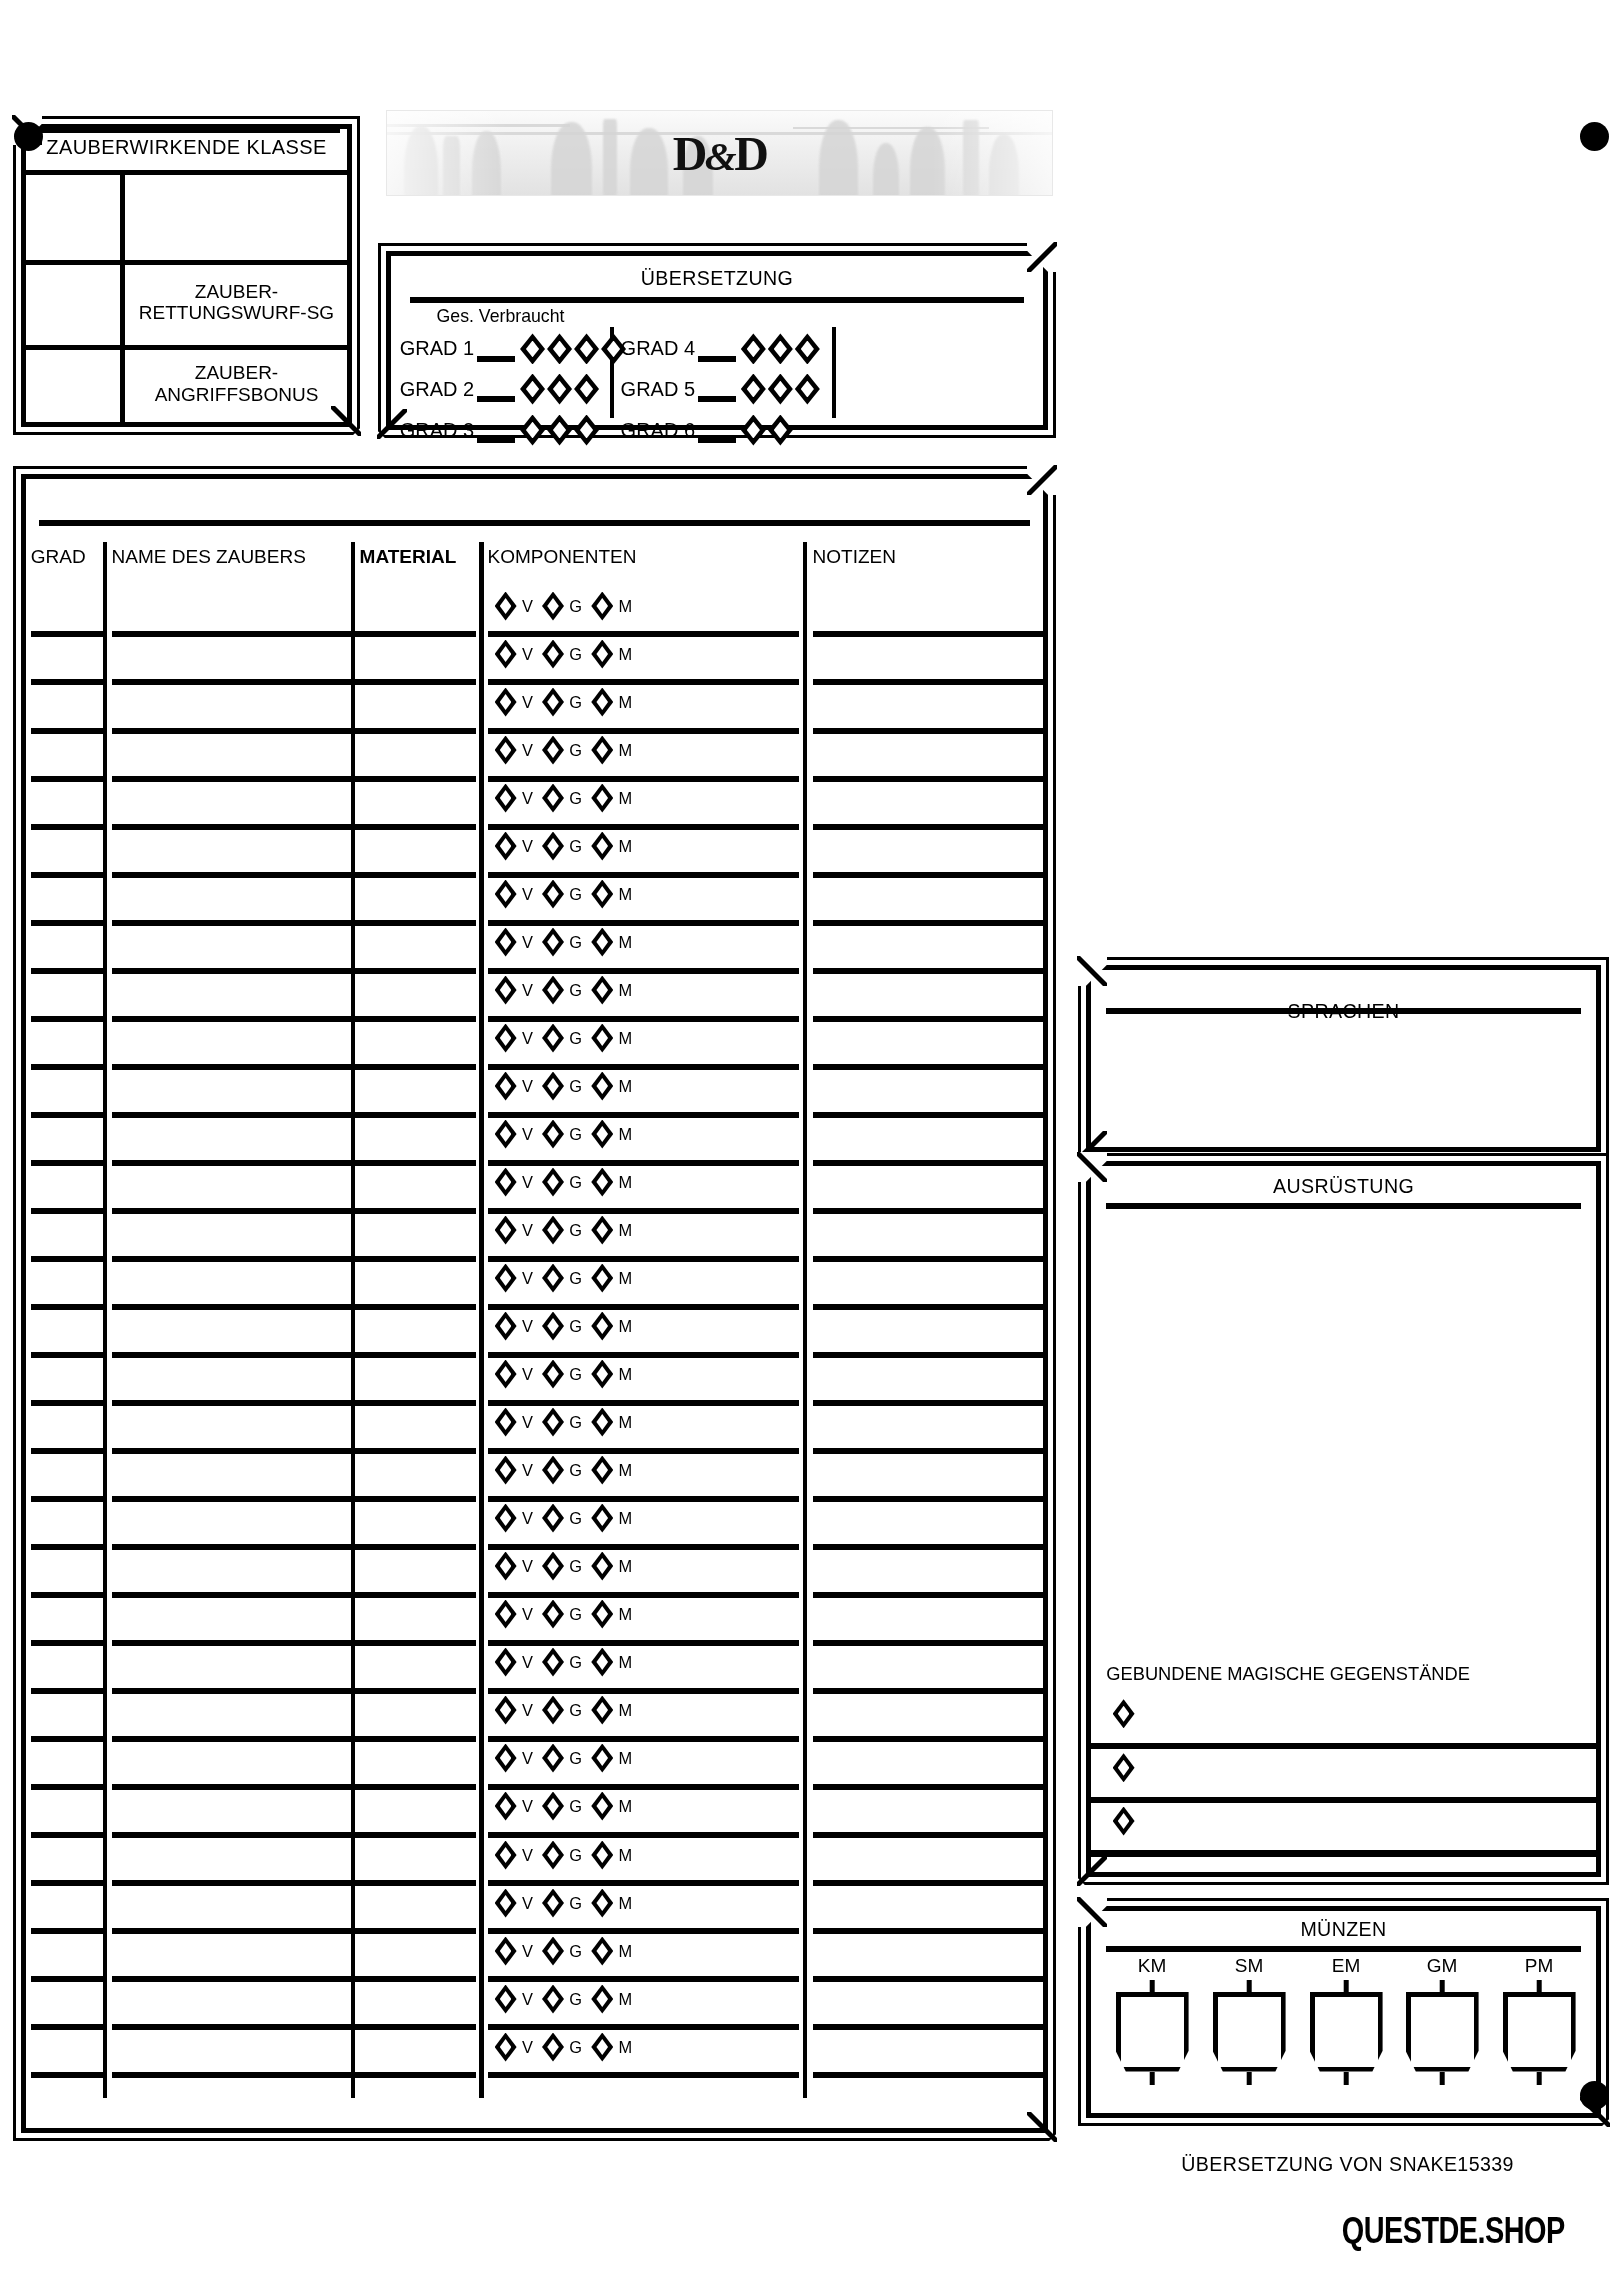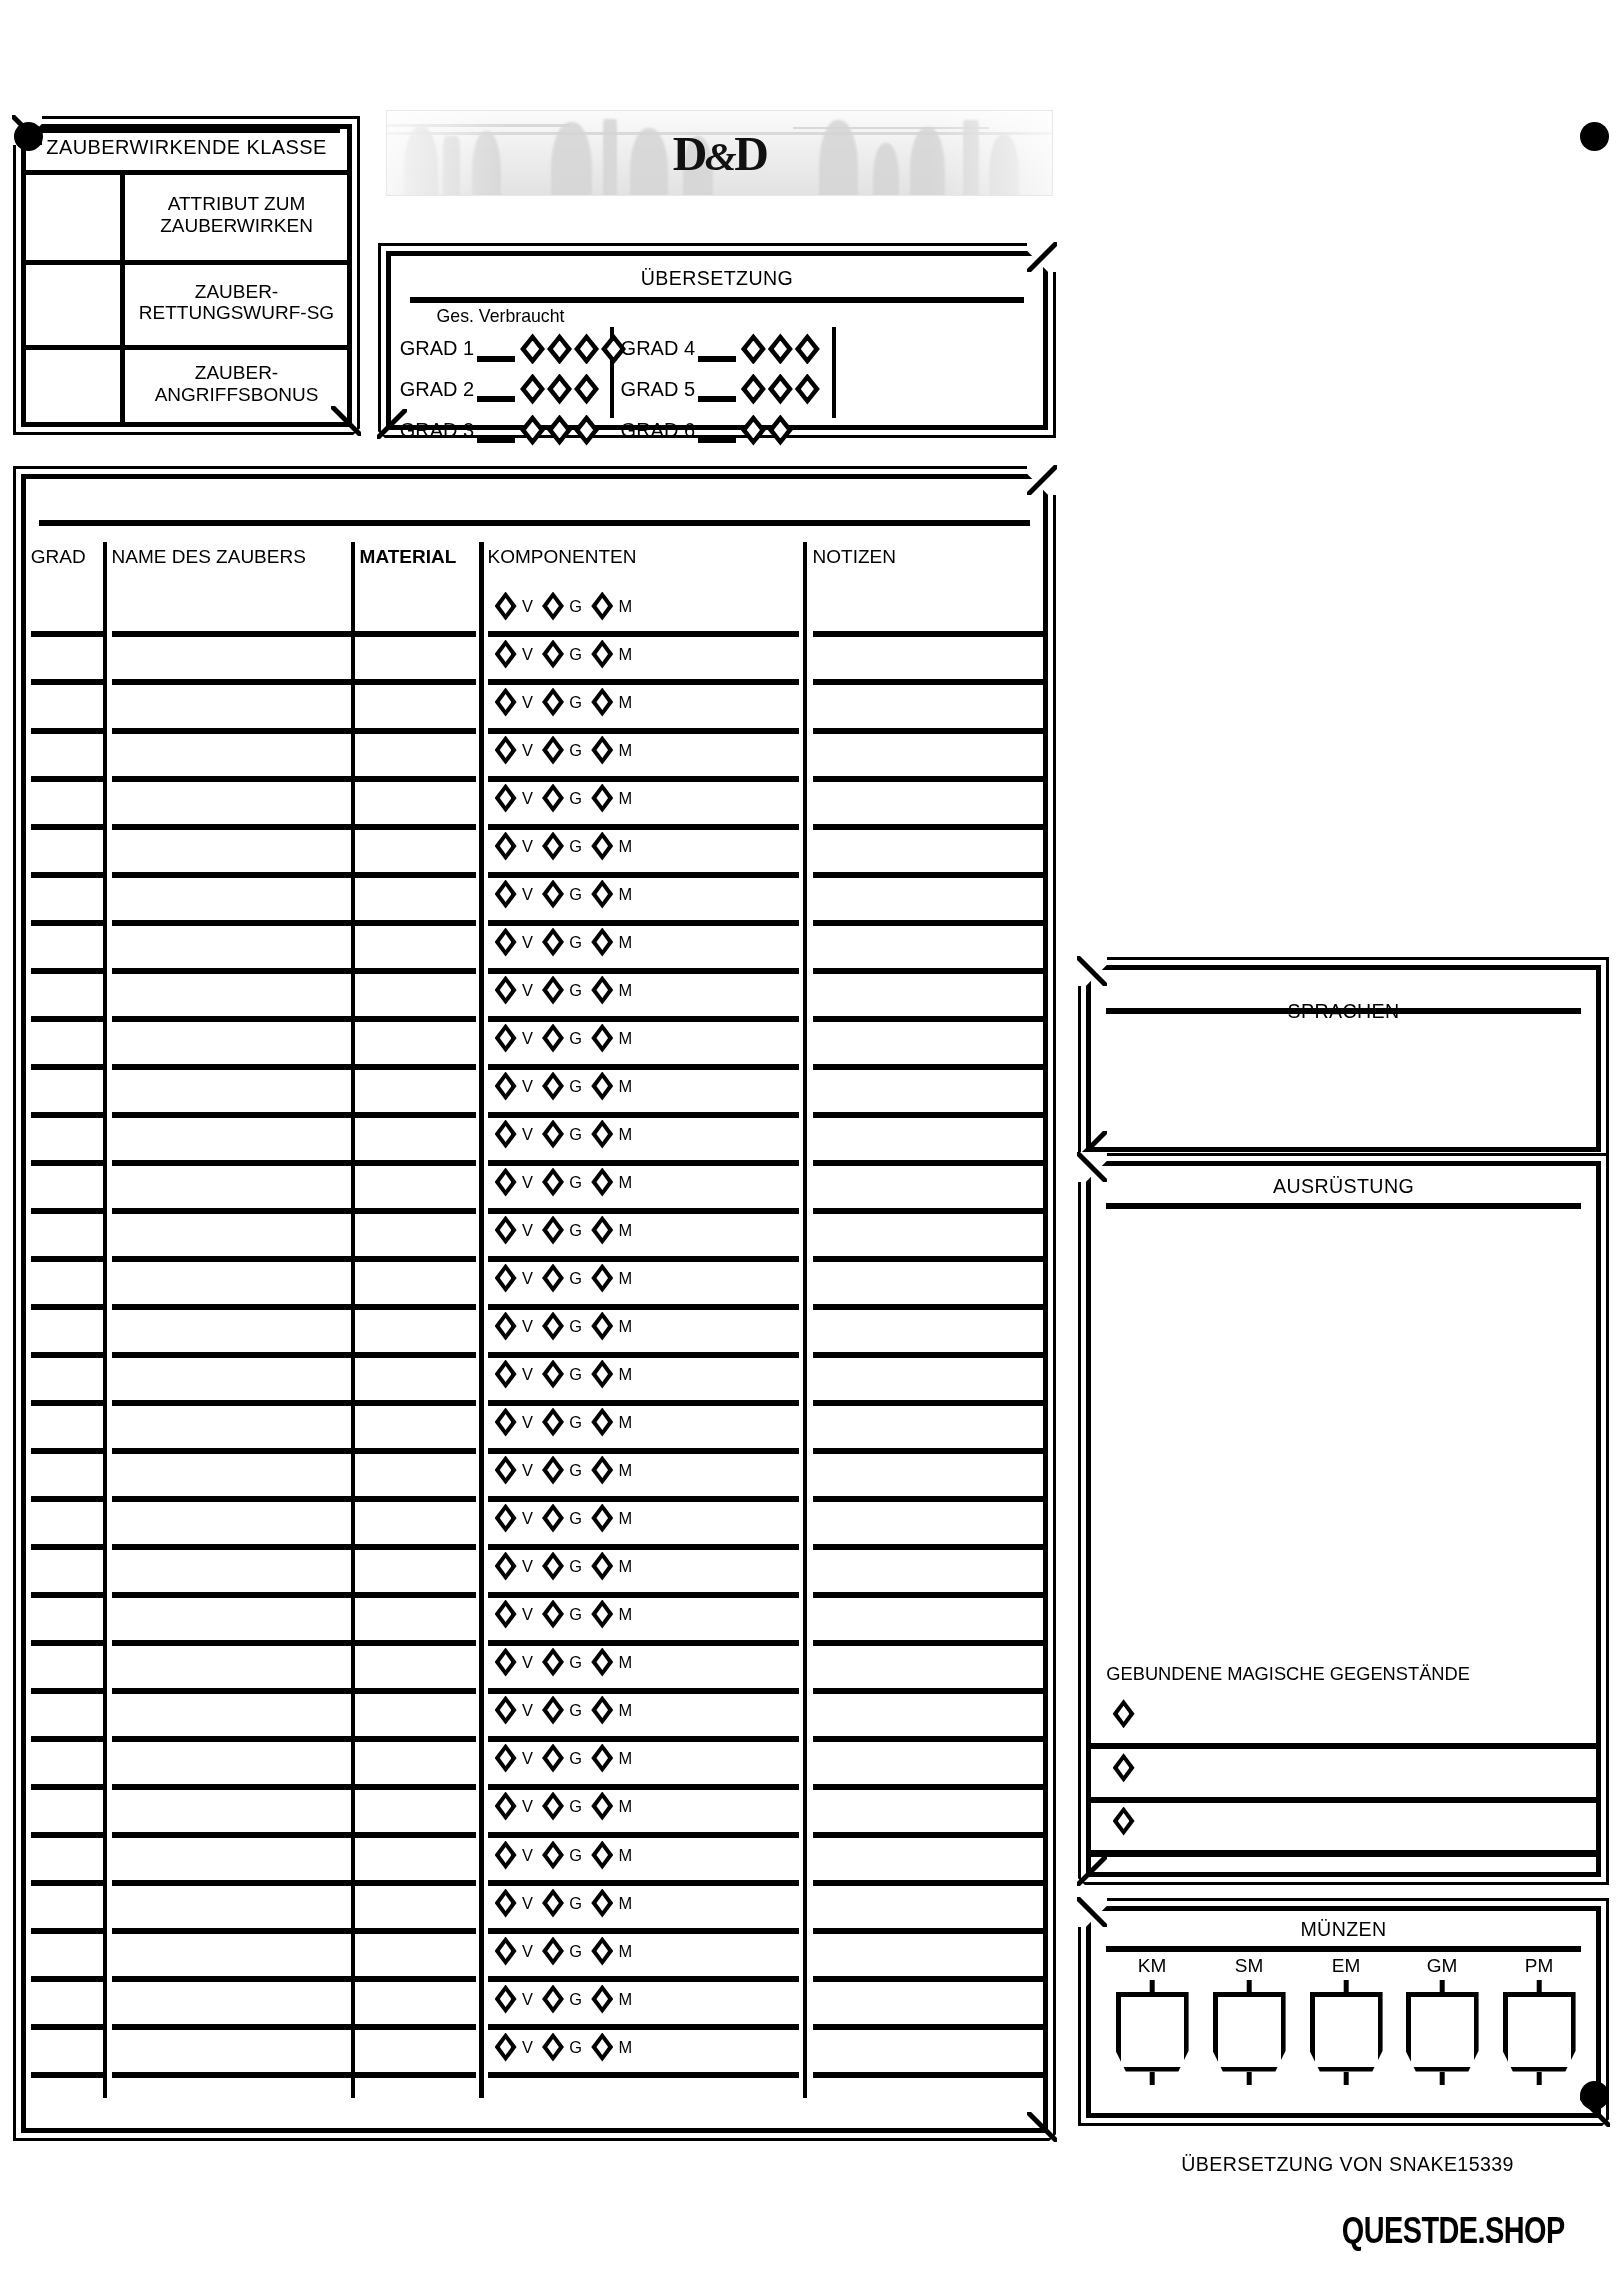--- a/index.html
+++ b/index.html
@@ -221,23 +221,20 @@
         <div class="hline" style="left:0;right:0;top:41px;"></div>
         <div class="hline" style="left:0;right:0;top:131px;"></div>
         <div class="hline" style="left:0;right:0;top:216px;"></div>
 
         <div class="vline" style="left:94px;top:41px;bottom:0;"></div>
 
         <div style="position:absolute;left:0;top:41px;width:94px;height:90px;"></div>
         <div style="position:absolute;left:0;top:131px;width:94px;height:85px;"></div>
         <div style="position:absolute;left:0;top:216px;width:94px;bottom:0;"></div>
 
-        <div class="cpLabel" style="position:absolute;left:100px;right:0;top:41px;height:90px;">
-          <span><span>ATTRIBUT ZUM</span><br><span>ZAUBERWIRKEN</span></span>
-        </div>
         <div class="cpLabel" style="position:absolute;left:100px;right:0;top:131px;height:85px;">
           <span><span>ZAUBER-</span><br><span>RETTUNGSWURF-SG</span></span>
         </div>
         <div class="cpLabel" style="position:absolute;left:100px;right:0;top:216px;bottom:0;">
           <span><span>ZAUBER-</span><br><span>ANGRIFFSBONUS</span></span>
         </div>
       </div>
     </div>
     <div class="notch tl"></div>
     <div class="notch br"></div>

